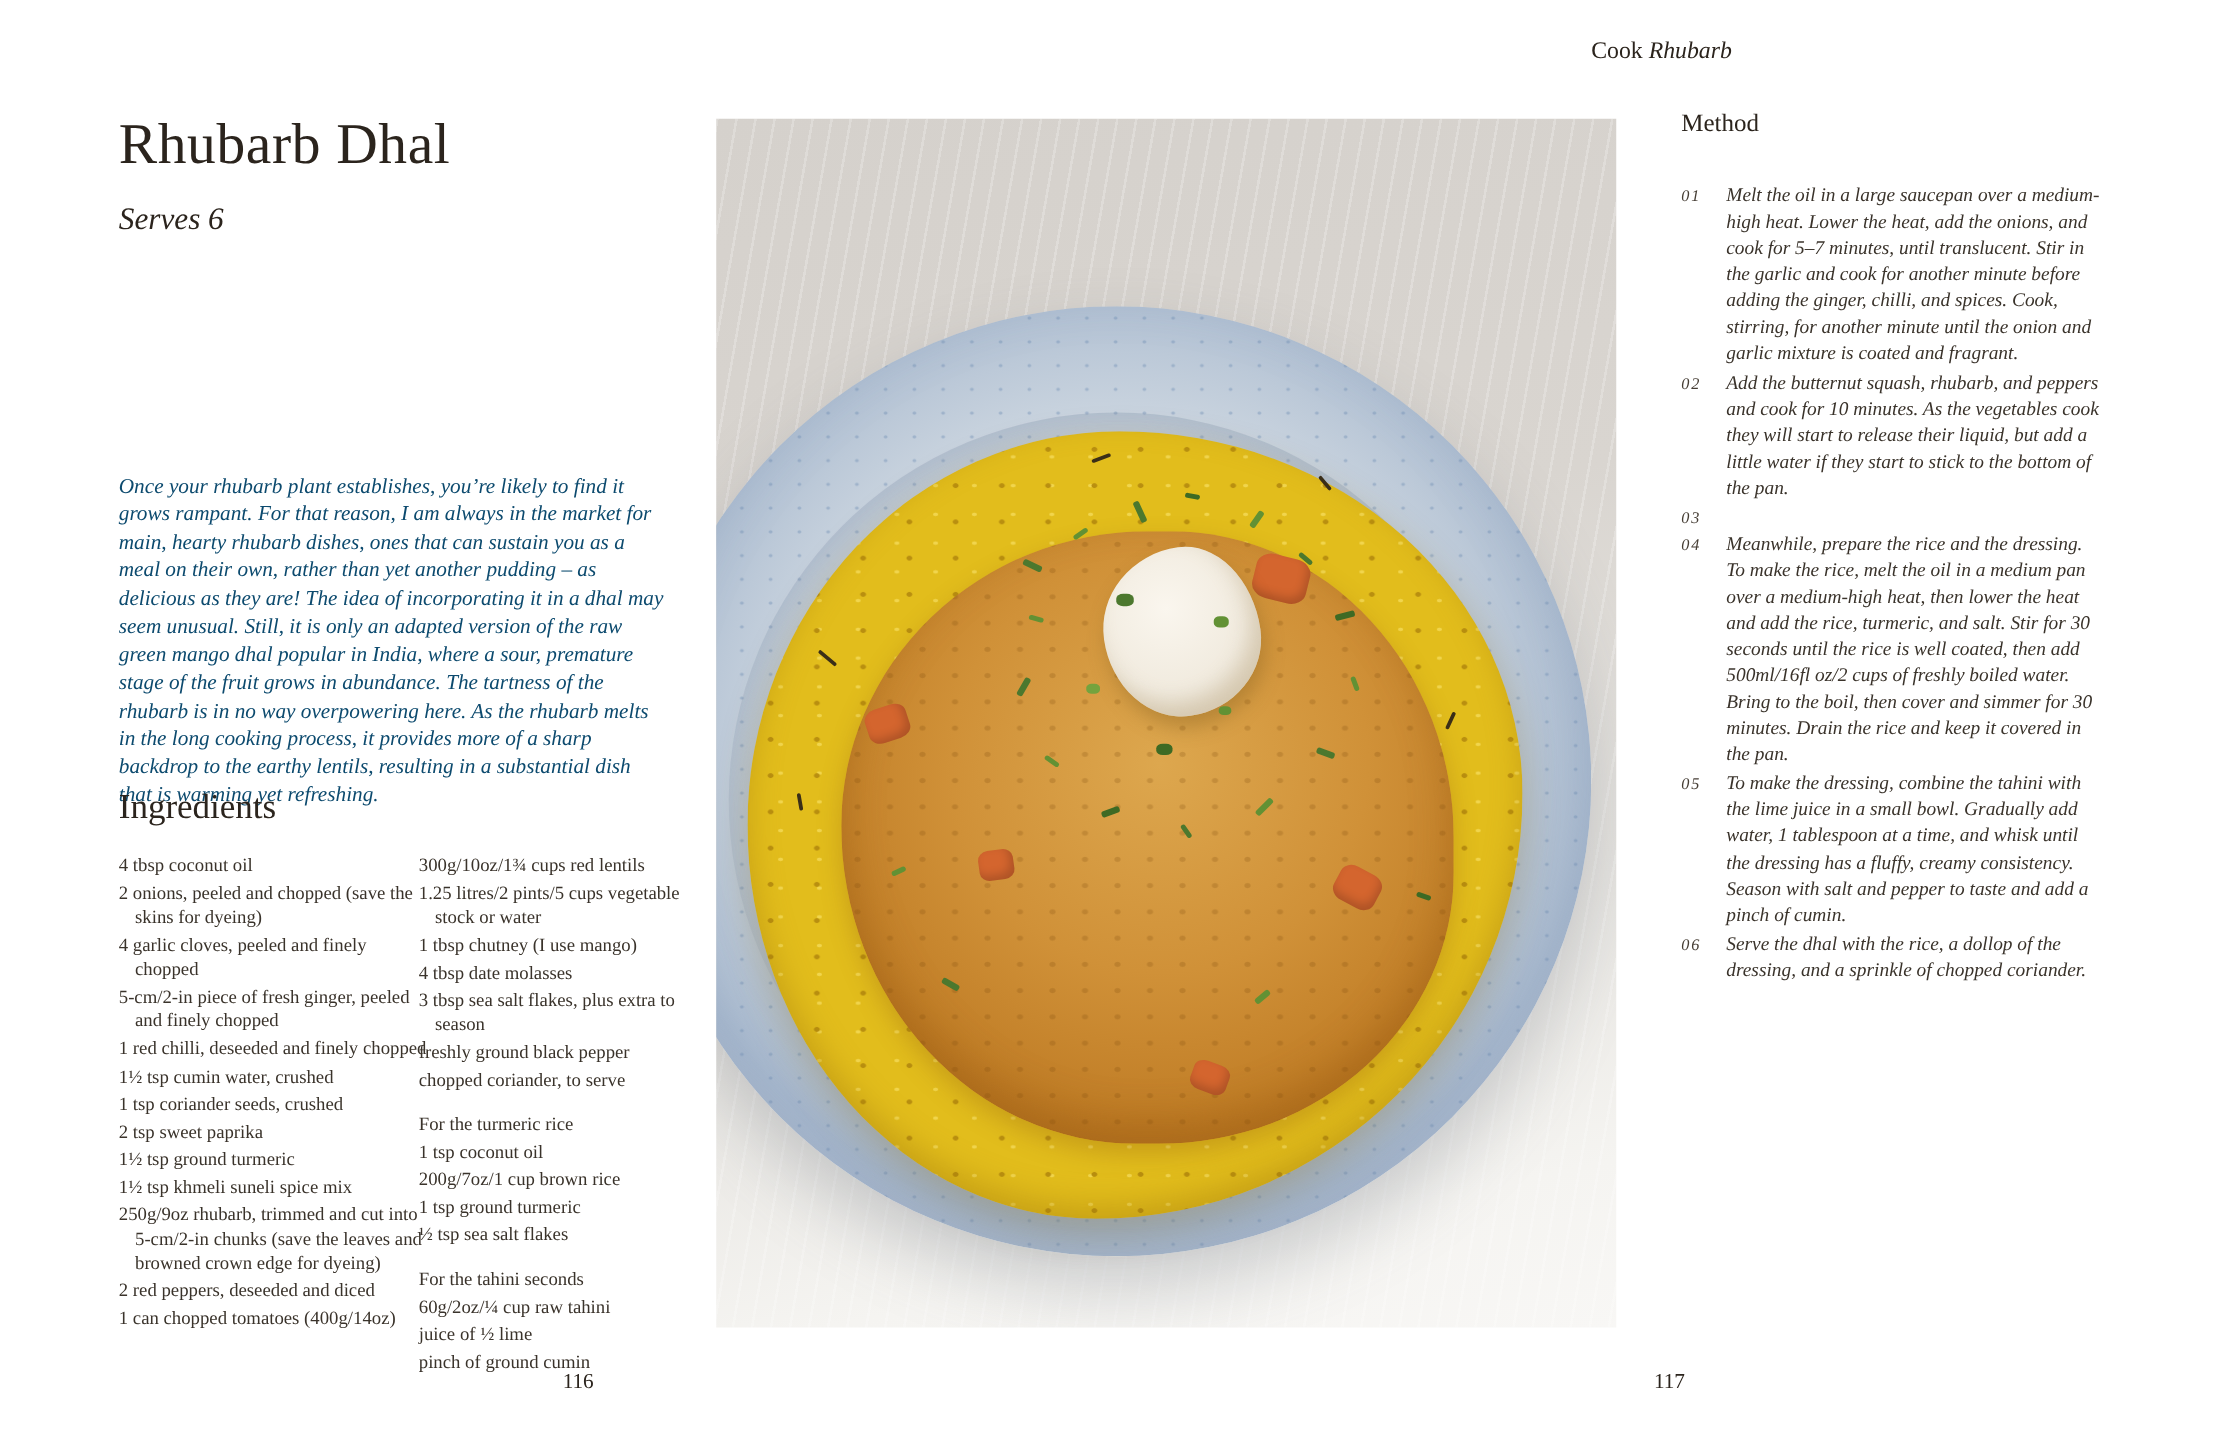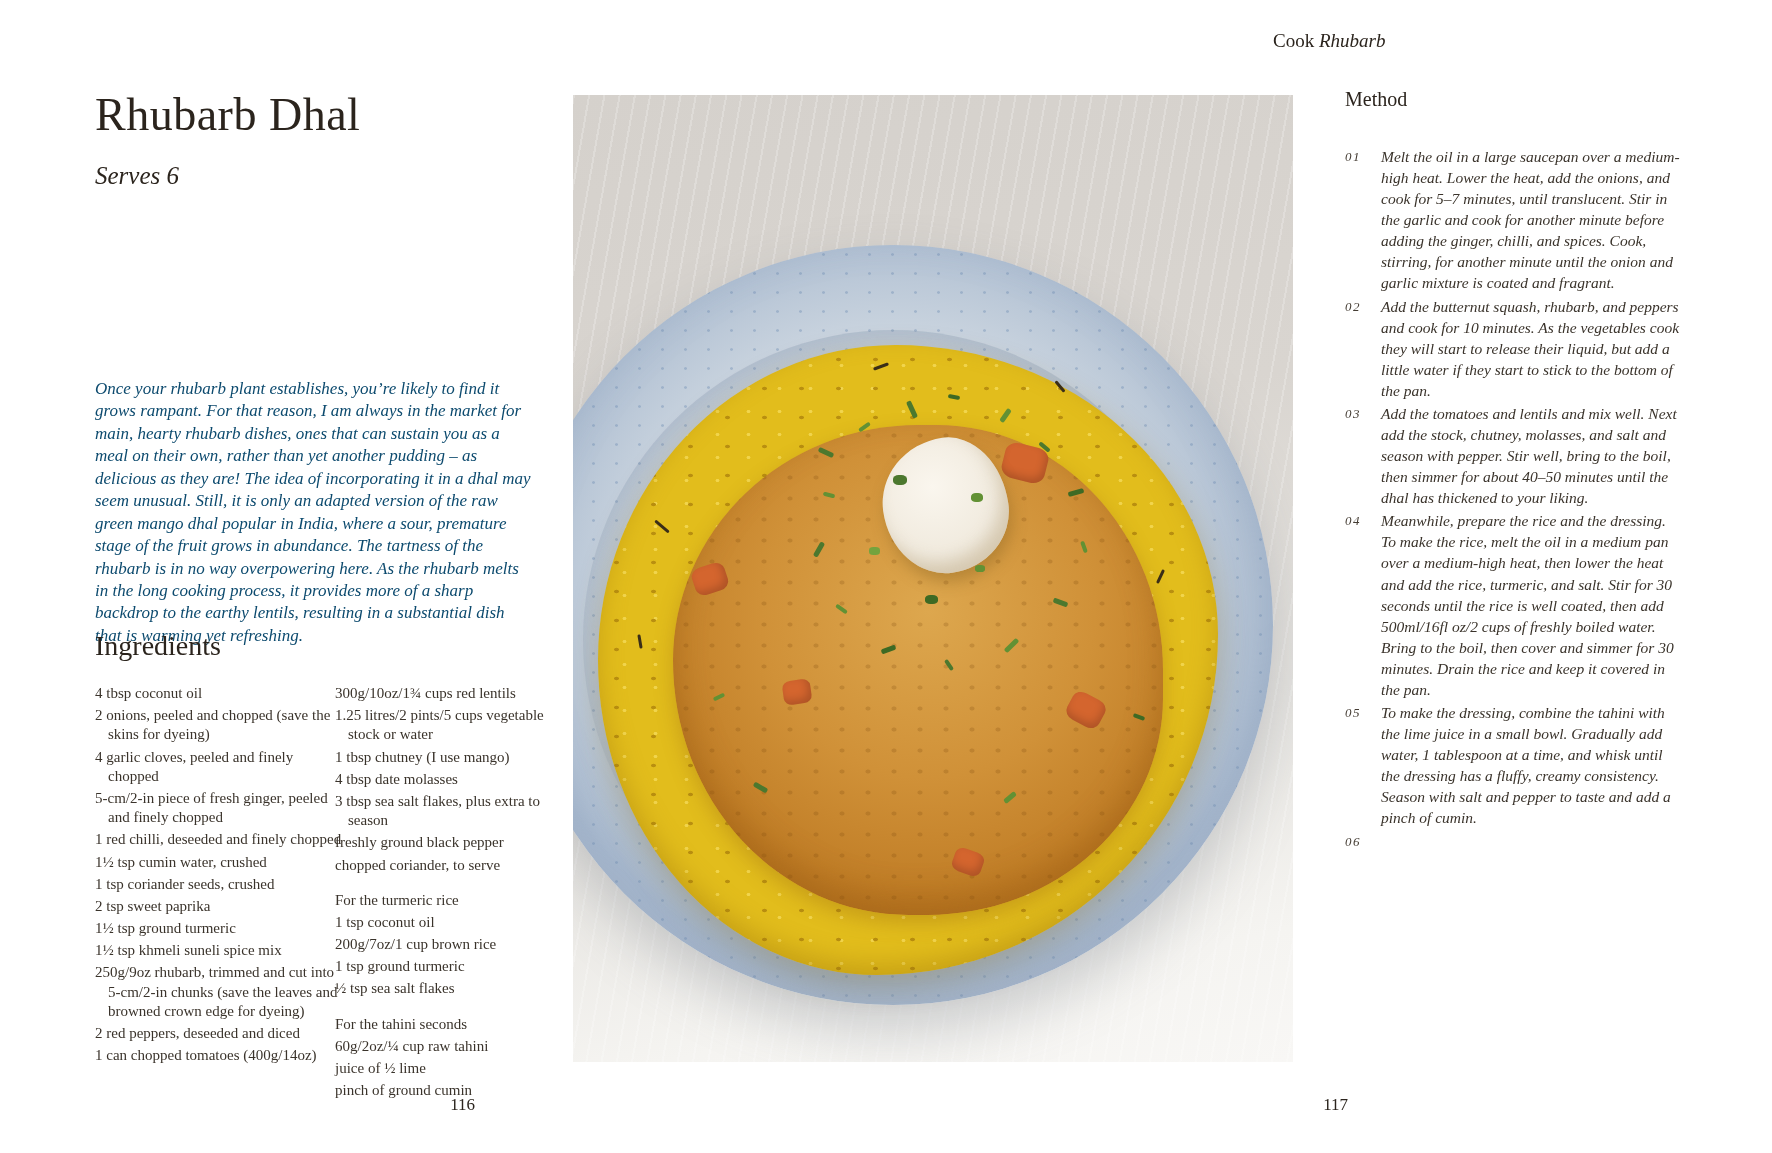--- a/index.html
+++ b/index.html
@@ -196,30 +196,30 @@
       <div class="step">
       <span class="num">01</span>
       <span class="txt">Melt the oil in a large saucepan over a medium-high heat. Lower the heat, add the onions, and cook for 5–7 minutes, until translucent. Stir in the garlic and cook for another minute before adding the ginger, chilli, and spices. Cook, stirring, for another minute until the onion and garlic mixture is coated and fragrant.</span>
     </div>
       <div class="step">
       <span class="num">02</span>
       <span class="txt">Add the butternut squash, rhubarb, and peppers and cook for 10 minutes. As the vegetables cook they will start to release their liquid, but add a little water if they start to stick to the bottom of the pan.</span>
     </div>
       <div class="step">
       <span class="num">03</span>
-      <span class="txt">Add the tomatoes and lentils and mix well. Next add the stock, chutney, molasses, and salt and season with pepper. Stir well, bring to the boil, then simmer for about 40–50 minutes until the dhal has thickened to your liking.</span>
     </div>
       <div class="step">
       <span class="num">04</span>
       <span class="txt">Meanwhile, prepare the rice and the dressing. To make the rice, melt the oil in a medium pan over a medium-high heat, then lower the heat and add the rice, turmeric, and salt. Stir for 30 seconds until the rice is well coated, then add 500ml/16fl oz/2 cups of freshly boiled water. Bring to the boil, then cover and simmer for 30 minutes. Drain the rice and keep it covered in the pan.</span>
     </div>
       <div class="step">
       <span class="num">05</span>
       <span class="txt">To make the dressing, combine the tahini with the lime juice in a small bowl. Gradually add water, 1 tablespoon at a time, and whisk until the dressing has a fluffy, creamy consistency. Season with salt and pepper to taste and add a pinch of cumin.</span>
     </div>
       <div class="step">
       <span class="num">06</span>
+      <span class="txt">Serve the dhal with the rice, a dollop of the dressing, and a sprinkle of chopped coriander.</span>
     </div>
     </div>
 
   <div class="pageno pageno-right">117</div>
 
 </div>
 
 </body></html>

